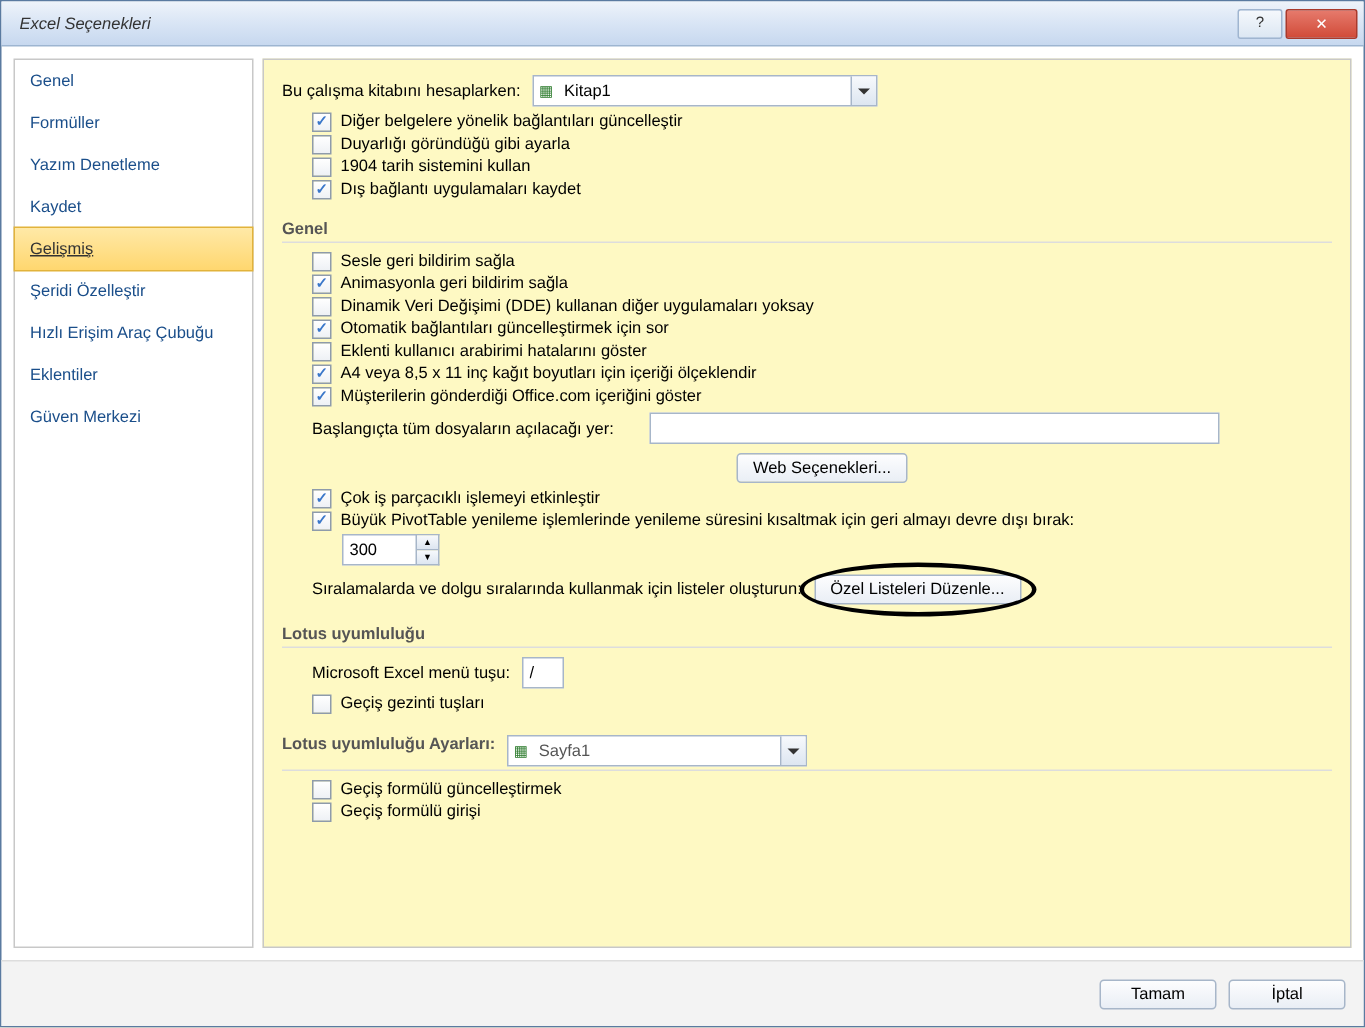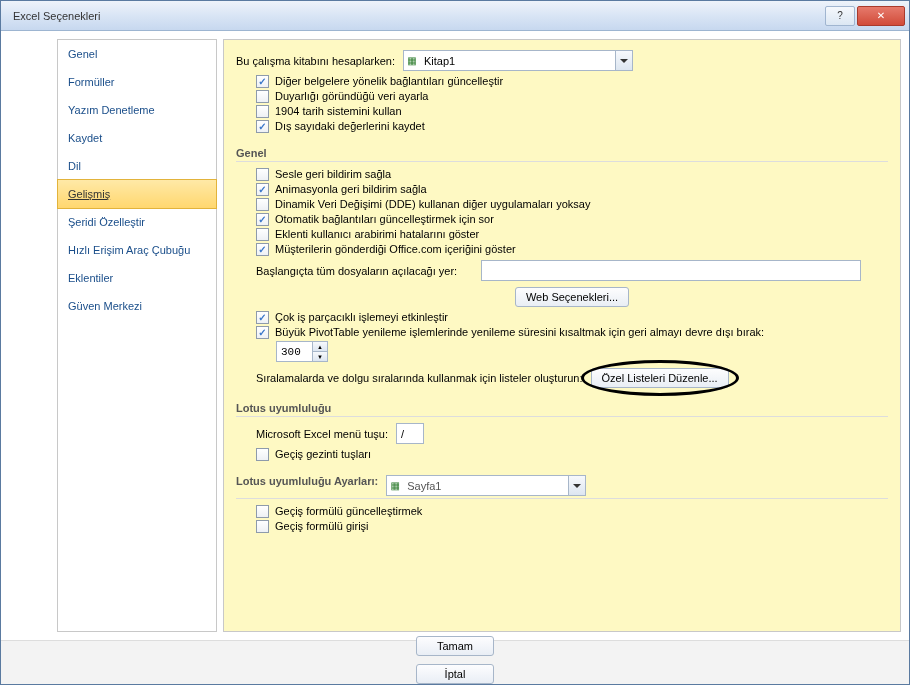--- a/index.html
+++ b/index.html
@@ -1,48 +1,48 @@
 <!DOCTYPE html>
 <html><head>
   <meta charset="utf-8">
   <style>
     * { box-sizing: border-box; font-family: "Segoe UI", Tahoma, sans-serif; font-size: 11px; }
     body { margin: 0; padding: 0; background: #fff; }
     .window { width: 910px; height: 685px; border: 1px solid #5a7aa0; display: flex; flex-direction: column; background: #fff; box-shadow: 2px 2px 8px rgba(0,0,0,0.3); }
     .titlebar { height: 30px; background: linear-gradient(to bottom, #eef3fa 0%, #d9e5f5 50%, #c7d8ef 100%); border-bottom: 1px solid #9db5d1; display: flex; align-items: center; padding: 0 4px; }
-    .titlebar-text { flex: 1; padding-left: 8px; color: #333; }
+    .titlebar-text { flex: 1; padding-left: 8px; color: #333; font-style: italic; }
     .titlebar-buttons { display: flex; gap: 0; }
     .titlebar-btn { width: 30px; height: 20px; display: flex; align-items: center; justify-content: center; border: 1px solid #a0b5d0; border-radius: 2px; margin-left: 2px; background: linear-gradient(to bottom, #f5f8fc, #dce7f3); color: #333; font-size: 10px; cursor: default; }
     .titlebar-btn.close { width: 48px; background: linear-gradient(to bottom, #e67a6c, #d14b39); color: #fff; border-color: #a93a2c; }
-    .dialog-body { flex: 1; display: flex; padding: 8px; gap: 6px; overflow: hidden; margin-left: 48px; }
+    .dialog-body { flex: 1; display: flex; padding: 8px; gap: 6px; overflow: hidden; }
     .sidebar { width: 160px; border: 1px solid #c8c8c8; background: #fff; display: flex; flex-direction: column; }
     .sidebar-item { padding: 8px 10px; color: #1a4e8a; cursor: default; }
     .sidebar-item.selected { background: linear-gradient(to bottom, #ffe9a7, #ffd76f); border: 1px solid #e2b33b; margin: -1px; color: #333; text-decoration: underline; }
     .content { flex: 1; border: 1px solid #c8c8c8; background: #fef9c3; overflow-y: scroll; padding: 10px 12px 16px 12px; position: relative; }
     .row { display: flex; align-items: center; margin-bottom: 4px; }
     .rowlabel { margin-right: 8px; }
     .dropdown { display: flex; align-items: center; border: 1px solid #a7b6c9; height: 21px; background: #fff; }
     .dropdown .dd-icon { width: 16px; display: flex; align-items: center; justify-content: center; color: #2a7a2a; font-size: 10px; padding: 0 2px; }
     .dropdown .dd-text { flex: 1; padding: 0 4px; }
     .dropdown .dd-arrow { width: 17px; border-left: 1px solid #a7b6c9; display: flex; align-items: center; justify-content: center; background: linear-gradient(to bottom, #f7f9fc, #dde6f1); height: 100%; }
     .dd-arrow::after { content: ""; border-left: 4px solid transparent; border-right: 4px solid transparent; border-top: 4px solid #333; }
     .chkrow { display: flex; align-items: flex-start; margin: 2px 0 2px 20px; }
     .chk { width: 13px; height: 13px; border: 1px solid #8e9bab; margin-right: 6px; display: flex; align-items: center; justify-content: center; background: linear-gradient(to bottom, #fff, #eef1f5); flex-shrink: 0; }
     .chk.checked::after { content: "✓"; font-size: 10px; color: #3a77c9; font-weight: bold; line-height: 1; }
     .section-header { font-weight: bold; color: #555; padding: 6px 0 2px 0; border-bottom: 1px solid #ddd; margin: 8px 0 6px 0; }
     .txt-input { border: 1px solid #a7b6c9; height: 21px; padding: 0 4px; background: #fff; }
     .btn { border: 1px solid #a7b6c9; background: linear-gradient(to bottom, #fdfdfe, #e9eef5); padding: 3px 10px; border-radius: 3px; cursor: default; }
     .spin { display: flex; align-items: center; }
-    .spin input { width: 37px; border: 1px solid #a7b6c9; height: 21px; padding: 0 4px; text-align: left; font-family: Liberation Mono, monospace; }
+    .spin input { width: 50px; border: 1px solid #a7b6c9; height: 21px; padding: 0 4px; text-align: left; }
     .spin .spinctl { width: 15px; height: 21px; border: 1px solid #a7b6c9; border-left: none; display: flex; flex-direction: column; }
     .spin .spinctl div { flex: 1; display: flex; align-items: center; justify-content: center; font-size: 6px; background: linear-gradient(to bottom, #f7f9fc, #dde6f1); }
     .spin .spinctl div:first-child { border-bottom: 1px solid #a7b6c9; }
     .circled { position: relative; display: inline-block; }
     .circled::before { content: ""; position: absolute; top: -8px; left: -10px; right: -10px; bottom: -8px; border: 3px solid #000; border-radius: 50%; pointer-events: none; }
-    .footer { height: 44px; border-top: 1px solid #ddd; display: flex; align-items: center; justify-content: flex-end; padding: 0 12px; gap: 8px; background: #f3f3f3; flex-direction: column; }
+    .footer { height: 44px; border-top: 1px solid #ddd; display: flex; align-items: center; justify-content: flex-end; padding: 0 12px; gap: 8px; background: #f3f3f3; }
     .footer .btn { min-width: 78px; text-align: center; }
   </style>
 </head>
 <body>
 
 <div class="window">
 
   <div class="titlebar">
     <div class="titlebar-text">Excel Seçenekleri</div>
     <div class="titlebar-buttons">
@@ -51,21 +51,20 @@
     </div>
   </div>
 
   <div class="dialog-body">
 
     <div class="sidebar">
       <div class="sidebar-item"><span>Genel</span></div>
       <div class="sidebar-item"><span>Formüller</span></div>
       <div class="sidebar-item"><span>Yazım Denetleme</span></div>
       <div class="sidebar-item"><span>Kaydet</span></div>
-      <div class="sidebar-item"><span>Dil</span></div>
       <div class="sidebar-item selected"><span>Gelişmiş</span></div>
       <div class="sidebar-item"><span>Şeridi Özelleştir</span></div>
       <div class="sidebar-item"><span>Hızlı Erişim Araç Çubuğu</span></div>
       <div class="sidebar-item"><span>Eklentiler</span></div>
       <div class="sidebar-item"><span>Güven Merkezi</span></div>
     </div>
 
     <div class="content">
 
       <div class="row">
@@ -76,29 +75,29 @@
           <span class="dd-arrow"></span>
         </div>
       </div>
 
       <div class="chkrow">
           <span class="chk checked"></span>
           <span>Diğer belgelere yönelik bağlantıları güncelleştir</span>
         </div>
       <div class="chkrow">
           <span class="chk"></span>
-          <span>Duyarlığı göründüğü veri ayarla</span>
+          <span>Duyarlığı göründüğü gibi ayarla</span>
         </div>
       <div class="chkrow">
           <span class="chk"></span>
           <span>1904 tarih sistemini kullan</span>
         </div>
       <div class="chkrow">
           <span class="chk checked"></span>
-          <span>Dış sayıdaki değerlerini kaydet</span>
+          <span>Dış bağlantı uygulamaları kaydet</span>
         </div>
 
       <div class="section-header">Genel</div>
 
       <div class="chkrow">
           <span class="chk"></span>
           <span>Sesle geri bildirim sağla</span>
         </div>
       <div class="chkrow">
           <span class="chk checked"></span>
@@ -108,20 +107,24 @@
           <span class="chk"></span>
           <span>Dinamik Veri Değişimi (DDE) kullanan diğer uygulamaları yoksay</span>
         </div>
       <div class="chkrow">
           <span class="chk checked"></span>
           <span>Otomatik bağlantıları güncelleştirmek için sor</span>
         </div>
       <div class="chkrow">
           <span class="chk"></span>
           <span>Eklenti kullanıcı arabirimi hatalarını göster</span>
+        </div>
+      <div class="chkrow">
+          <span class="chk checked"></span>
+          <span>A4 veya 8,5 x 11 inç kağıt boyutları için içeriği ölçeklendir</span>
         </div>
       <div class="chkrow">
           <span class="chk checked"></span>
           <span>Müşterilerin gönderdiği Office.com içeriğini göster</span>
         </div>
 
       <div class="row" style="margin-left:20px; margin-top:4px;gap:16px;">
         <span class="rowlabel">Başlangıçta tüm dosyaların açılacağı yer:</span>
         <input class="txt-input" style="width: 380px;" value="">
       </div>

